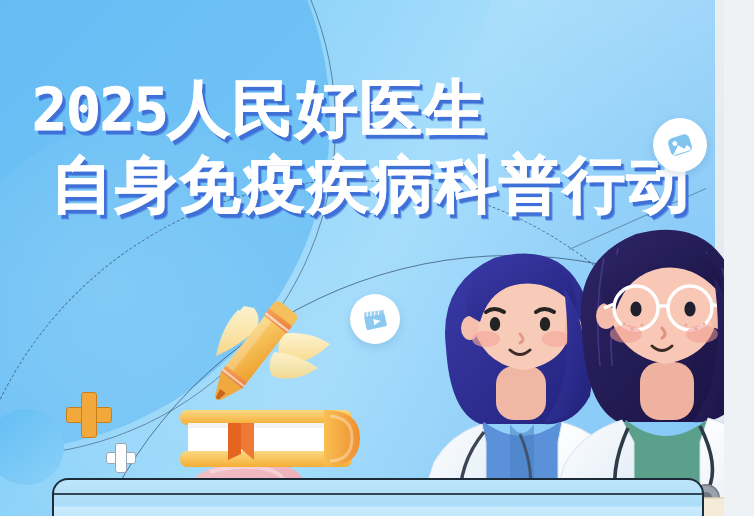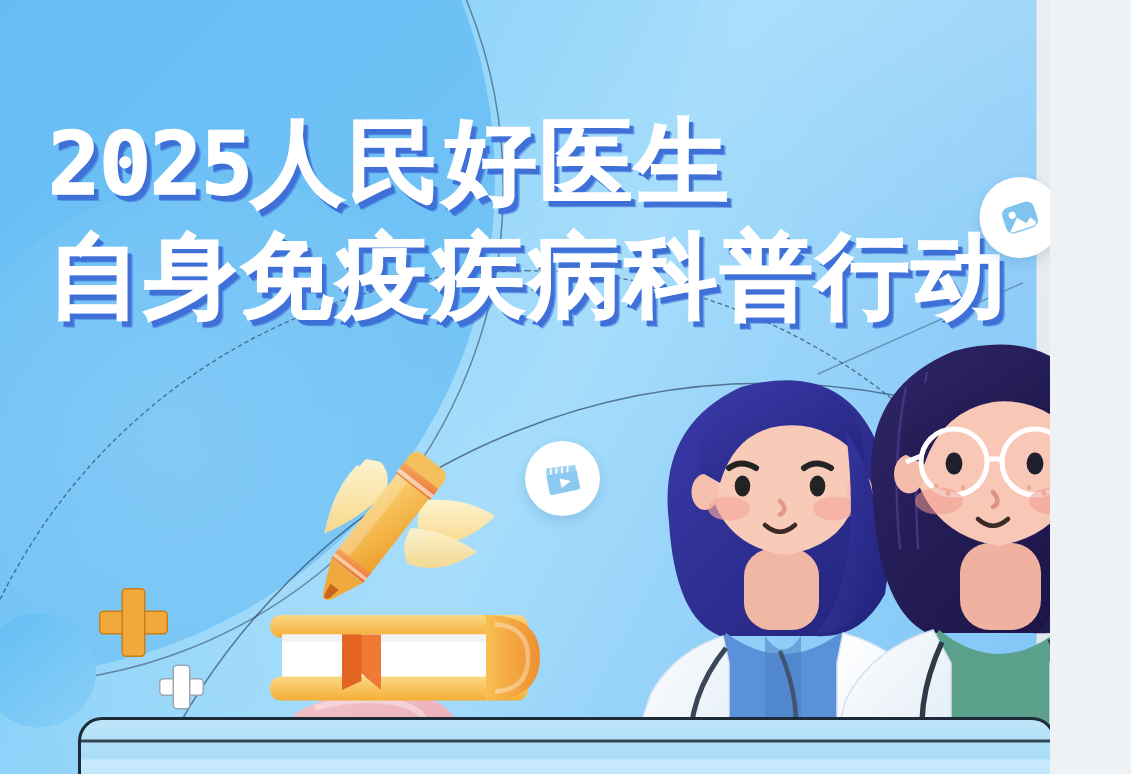--- a/index.html
+++ b/index.html
@@ -3,20 +3,21 @@
 <meta charset="utf-8">
 <style>
   html,body{margin:0;padding:0;background:#eef2f5;}
   body{font-family:"Liberation Sans","DejaVu Sans",sans-serif;}
 
   #poster{
     position:relative;
     width:700px;height:516px;
     overflow:hidden;
     background:linear-gradient(118deg,#6dc2f6 0%,#8ed3f9 28%,#a6ddfb 52%,#8ecdf8 78%,#82c6f7 100%);
+    padding-left:24px;
   }
 
   
   .edge-strip{position:absolute;top:0;right:0;width:9px;height:100%;
     background:linear-gradient(180deg,#e9eef1,#dfe7ec);}
 
   
   .bg-circle-big{
     position:absolute;left:-330px;top:-210px;width:660px;height:660px;border-radius:50%;
     background:linear-gradient(135deg,#59b6f2 0%,#6cc0f5 60%,#78c6f6 100%);
@@ -58,21 +59,21 @@
   .title-line{
     color:#ffffff;
     font-weight:900;
     line-height:1.0;
     letter-spacing:2px;
     white-space:nowrap;
     text-shadow:3px 4px 0 #3e70d8, 4px 5px 0 rgba(62,112,216,.55);
     -webkit-text-stroke:1px #ffffff;
   }
   .title-line.l1{font-size:62px;margin-bottom:14px;}
-  .title-line.l2{font-size:62px;}
+  .title-line.l2{font-size:62px;margin-left:19px;}
   .title-line .num{font-family:"DejaVu Sans Mono","Liberation Mono",monospace;
     font-size:58px;letter-spacing:-1px;font-weight:900;}
 
   
   .badge{
     position:absolute;border-radius:50%;background:#ffffff;
     display:flex;align-items:center;justify-content:center;
     box-shadow:0 3px 8px rgba(40,90,150,.18);
     z-index:14;
   }

